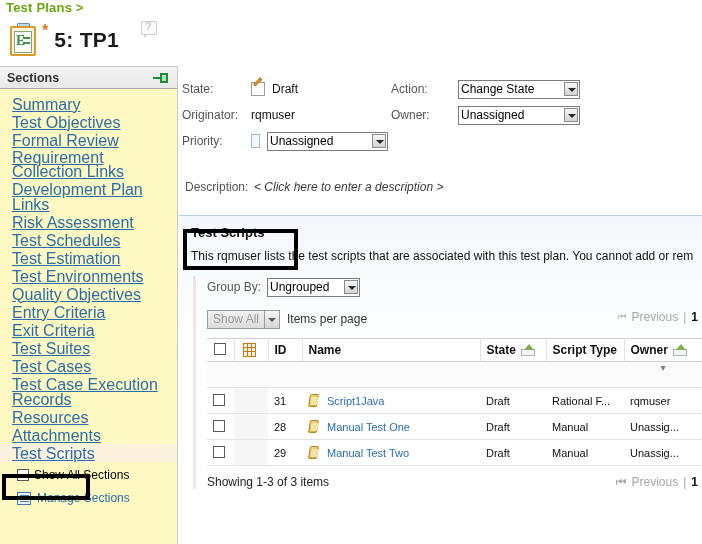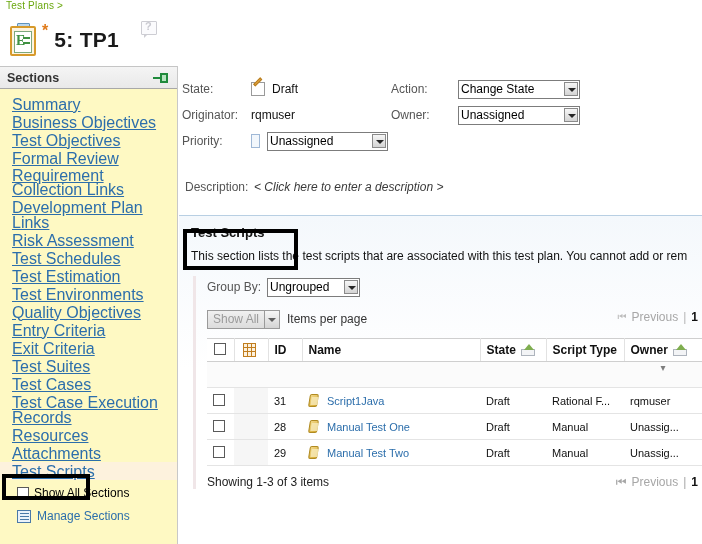--- a/index.html
+++ b/index.html
@@ -17,23 +17,23 @@
     width: 702px;
     height: 544px;
     overflow: hidden;
     background: #fff;
   }
 
   
   .breadcrumb {
     position: absolute;
     left: 6px; top: 0px;
-    font-size: 10px;
+    font-size: 13px;
     color: #6aa80e;
-    font-weight: normal;
+    font-weight: bold;
     letter-spacing: .2px;
   }
 
   
   .title-row {
     position: absolute;
     left: 8px; top: 16px;
     height: 48px;
     display: flex;
     align-items: center;
@@ -511,21 +511,20 @@
   <div class="sidebar">
     <div class="sections-head">
       <span class="label">Sections</span>
       <span class="pin-icon">
           <span class="stem"></span>
           <span class="head"></span>
         </span>
     </div>
     <div class="section-list">
       <div class="section-item">Summary</div>
-      <div class="section-item">Business Objectives</div>
       <div class="section-item">Test Objectives</div>
       <div class="section-item">Formal Review</div>
       <div class="section-item wrap">Requirement Collection Links</div>
       <div class="section-item">Development Plan Links</div>
       <div class="section-item">Risk Assessment</div>
       <div class="section-item">Test Schedules</div>
       <div class="section-item">Test Estimation</div>
       <div class="section-item">Test Environments</div>
       <div class="section-item">Quality Objectives</div>
       <div class="section-item">Entry Criteria</div>
@@ -609,21 +608,21 @@
       </div>
 
       <div class="desc-row">
         <div class="flabel">Description:</div>
         <div class="desc-ph">&lt; Click here to enter a description &gt;</div>
       </div>
     </div>
 
     <div class="section-card">
       <div class="section-title">Test Scripts</div>
-      <div class="section-desc">This section lists the test scripts that are associated with this test plan. You cannot add or rem</div>
+      <div class="section-desc">This rqmuser lists the test scripts that are associated with this test plan. You cannot add or rem</div>
 
       <div class="grid-area">
         <div class="groupby">
           <span>Group By:</span>
           <span class="selwrap">
             <select class="ddl sel-group">
               <option>Ungrouped</option>
             </select>
             <span class="arrow"></span>
           </span>

